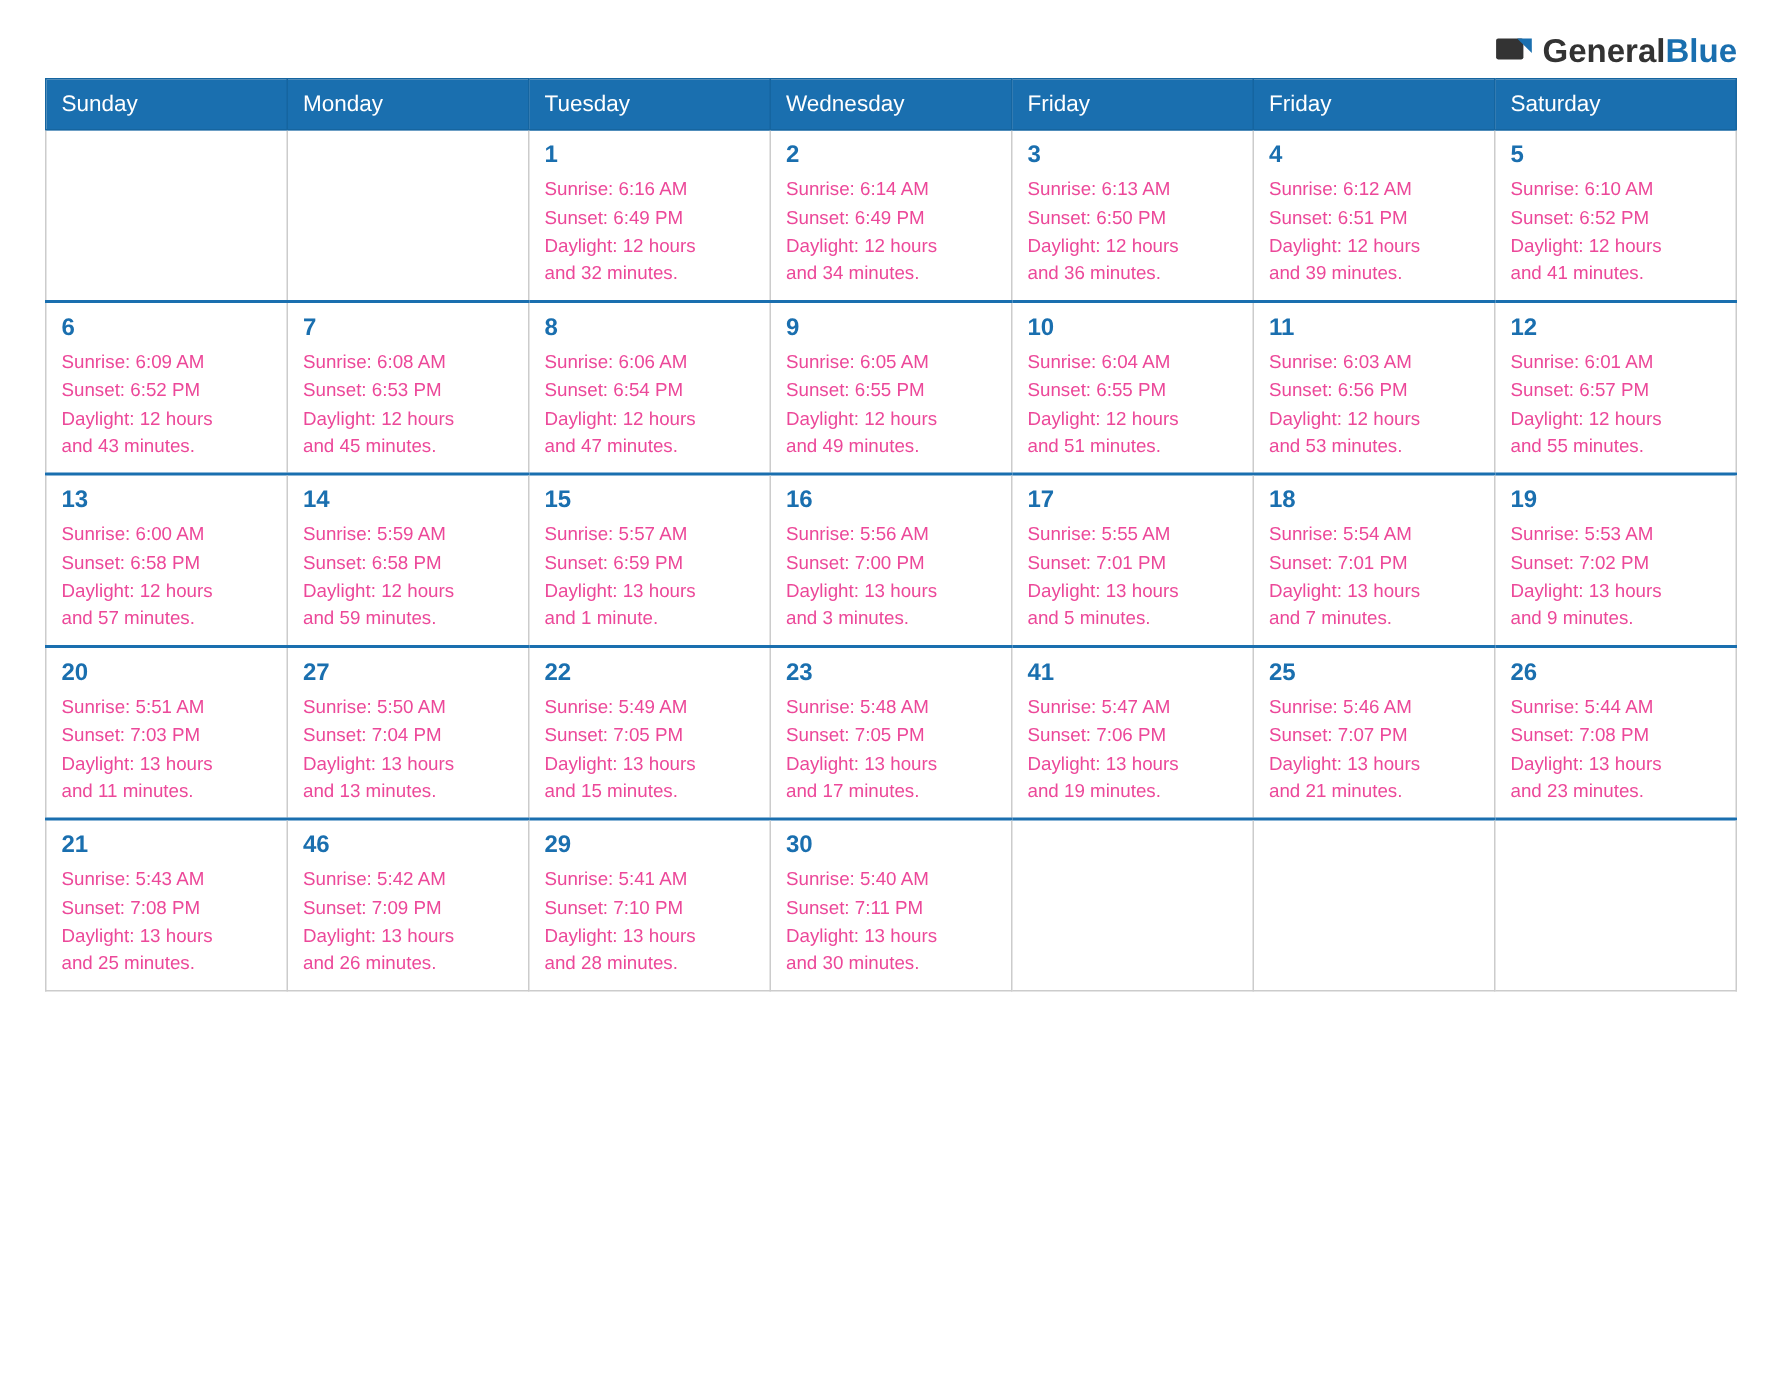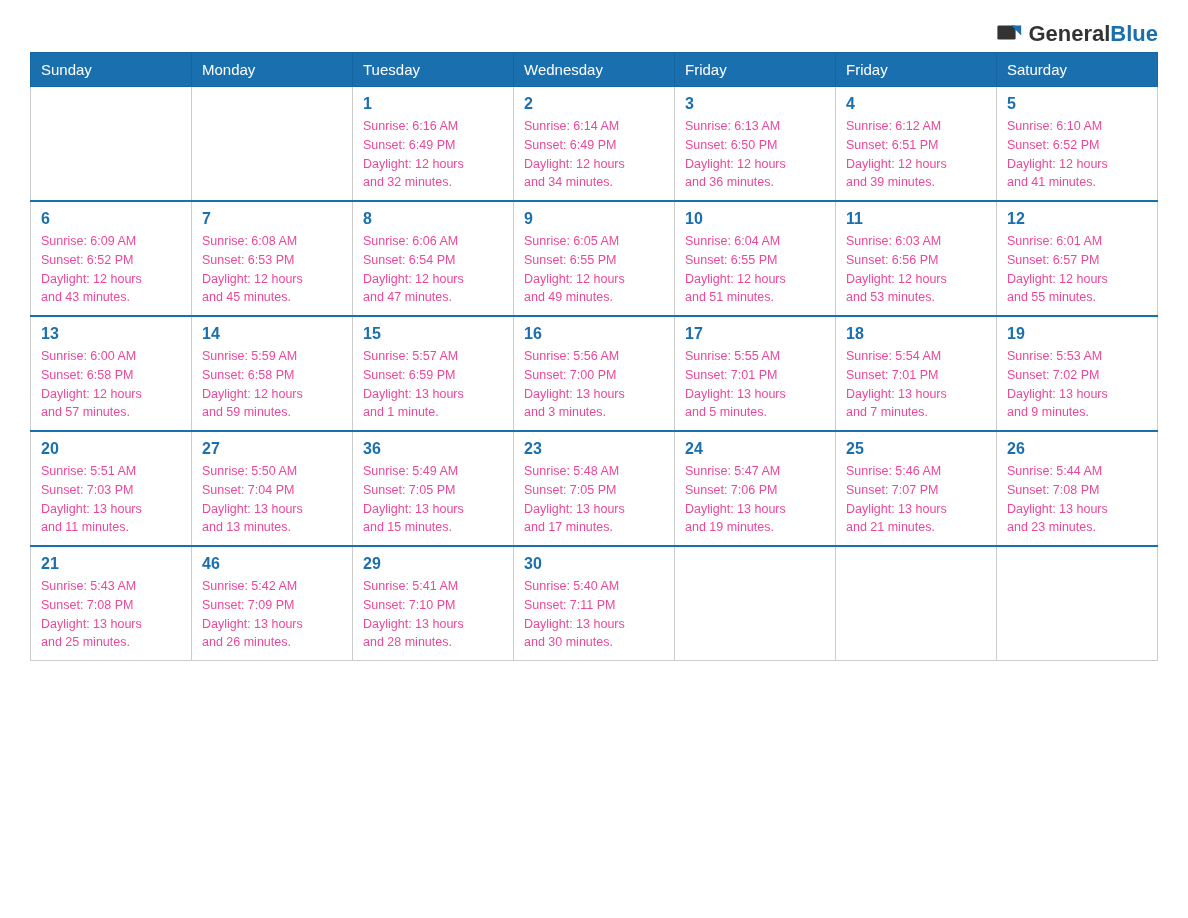--- a/index.html
+++ b/index.html
@@ -204,29 +204,29 @@
       <tr class="row-separator">
         <td>
           <span class="day-number">20</span>
           <div class="day-info">Sunrise: 5:51 AM<br>Sunset: 7:03 PM<br>Daylight: 13 hours<br>and 11 minutes.</div>
         </td>
         <td>
           <span class="day-number">27</span>
           <div class="day-info">Sunrise: 5:50 AM<br>Sunset: 7:04 PM<br>Daylight: 13 hours<br>and 13 minutes.</div>
         </td>
         <td>
-          <span class="day-number">36</span>
+          <span class="day-number">22</span>
           <div class="day-info">Sunrise: 5:49 AM<br>Sunset: 7:05 PM<br>Daylight: 13 hours<br>and 15 minutes.</div>
         </td>
         <td>
           <span class="day-number">23</span>
           <div class="day-info">Sunrise: 5:48 AM<br>Sunset: 7:05 PM<br>Daylight: 13 hours<br>and 17 minutes.</div>
         </td>
         <td>
-          <span class="day-number">24</span>
+          <span class="day-number">41</span>
           <div class="day-info">Sunrise: 5:47 AM<br>Sunset: 7:06 PM<br>Daylight: 13 hours<br>and 19 minutes.</div>
         </td>
         <td>
           <span class="day-number">25</span>
           <div class="day-info">Sunrise: 5:46 AM<br>Sunset: 7:07 PM<br>Daylight: 13 hours<br>and 21 minutes.</div>
         </td>
         <td>
           <span class="day-number">26</span>
           <div class="day-info">Sunrise: 5:44 AM<br>Sunset: 7:08 PM<br>Daylight: 13 hours<br>and 23 minutes.</div>
         </td>

